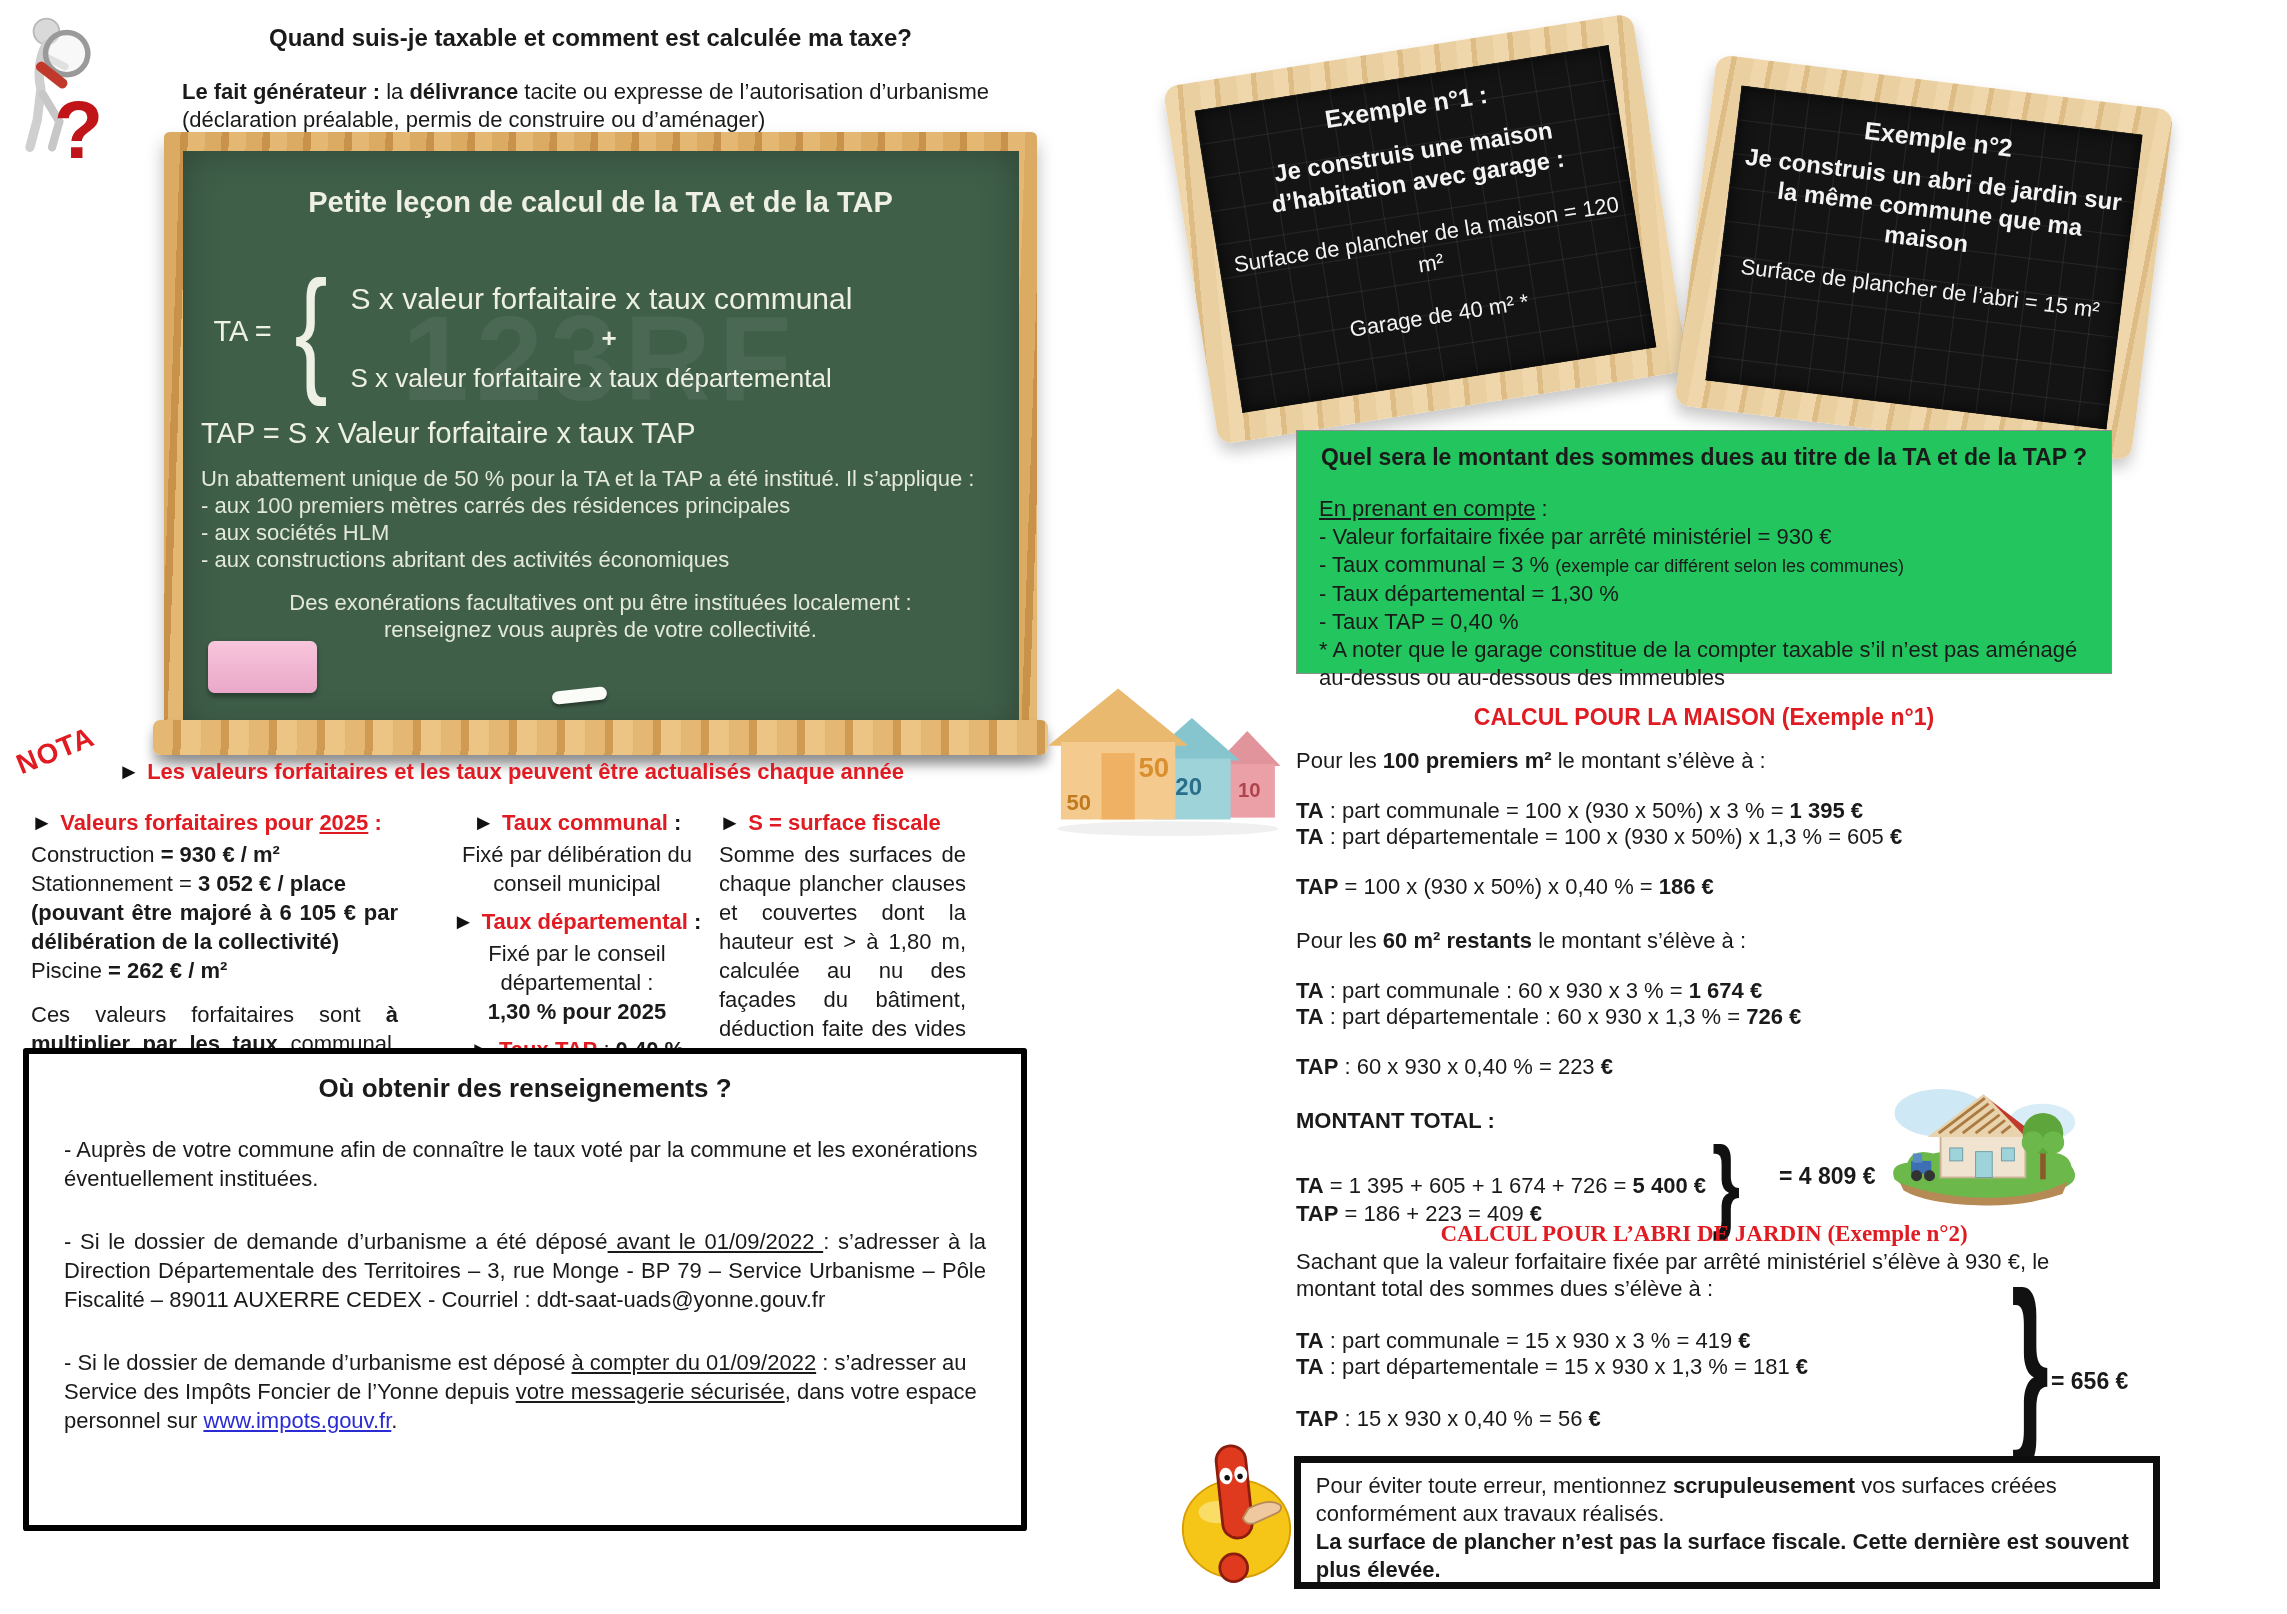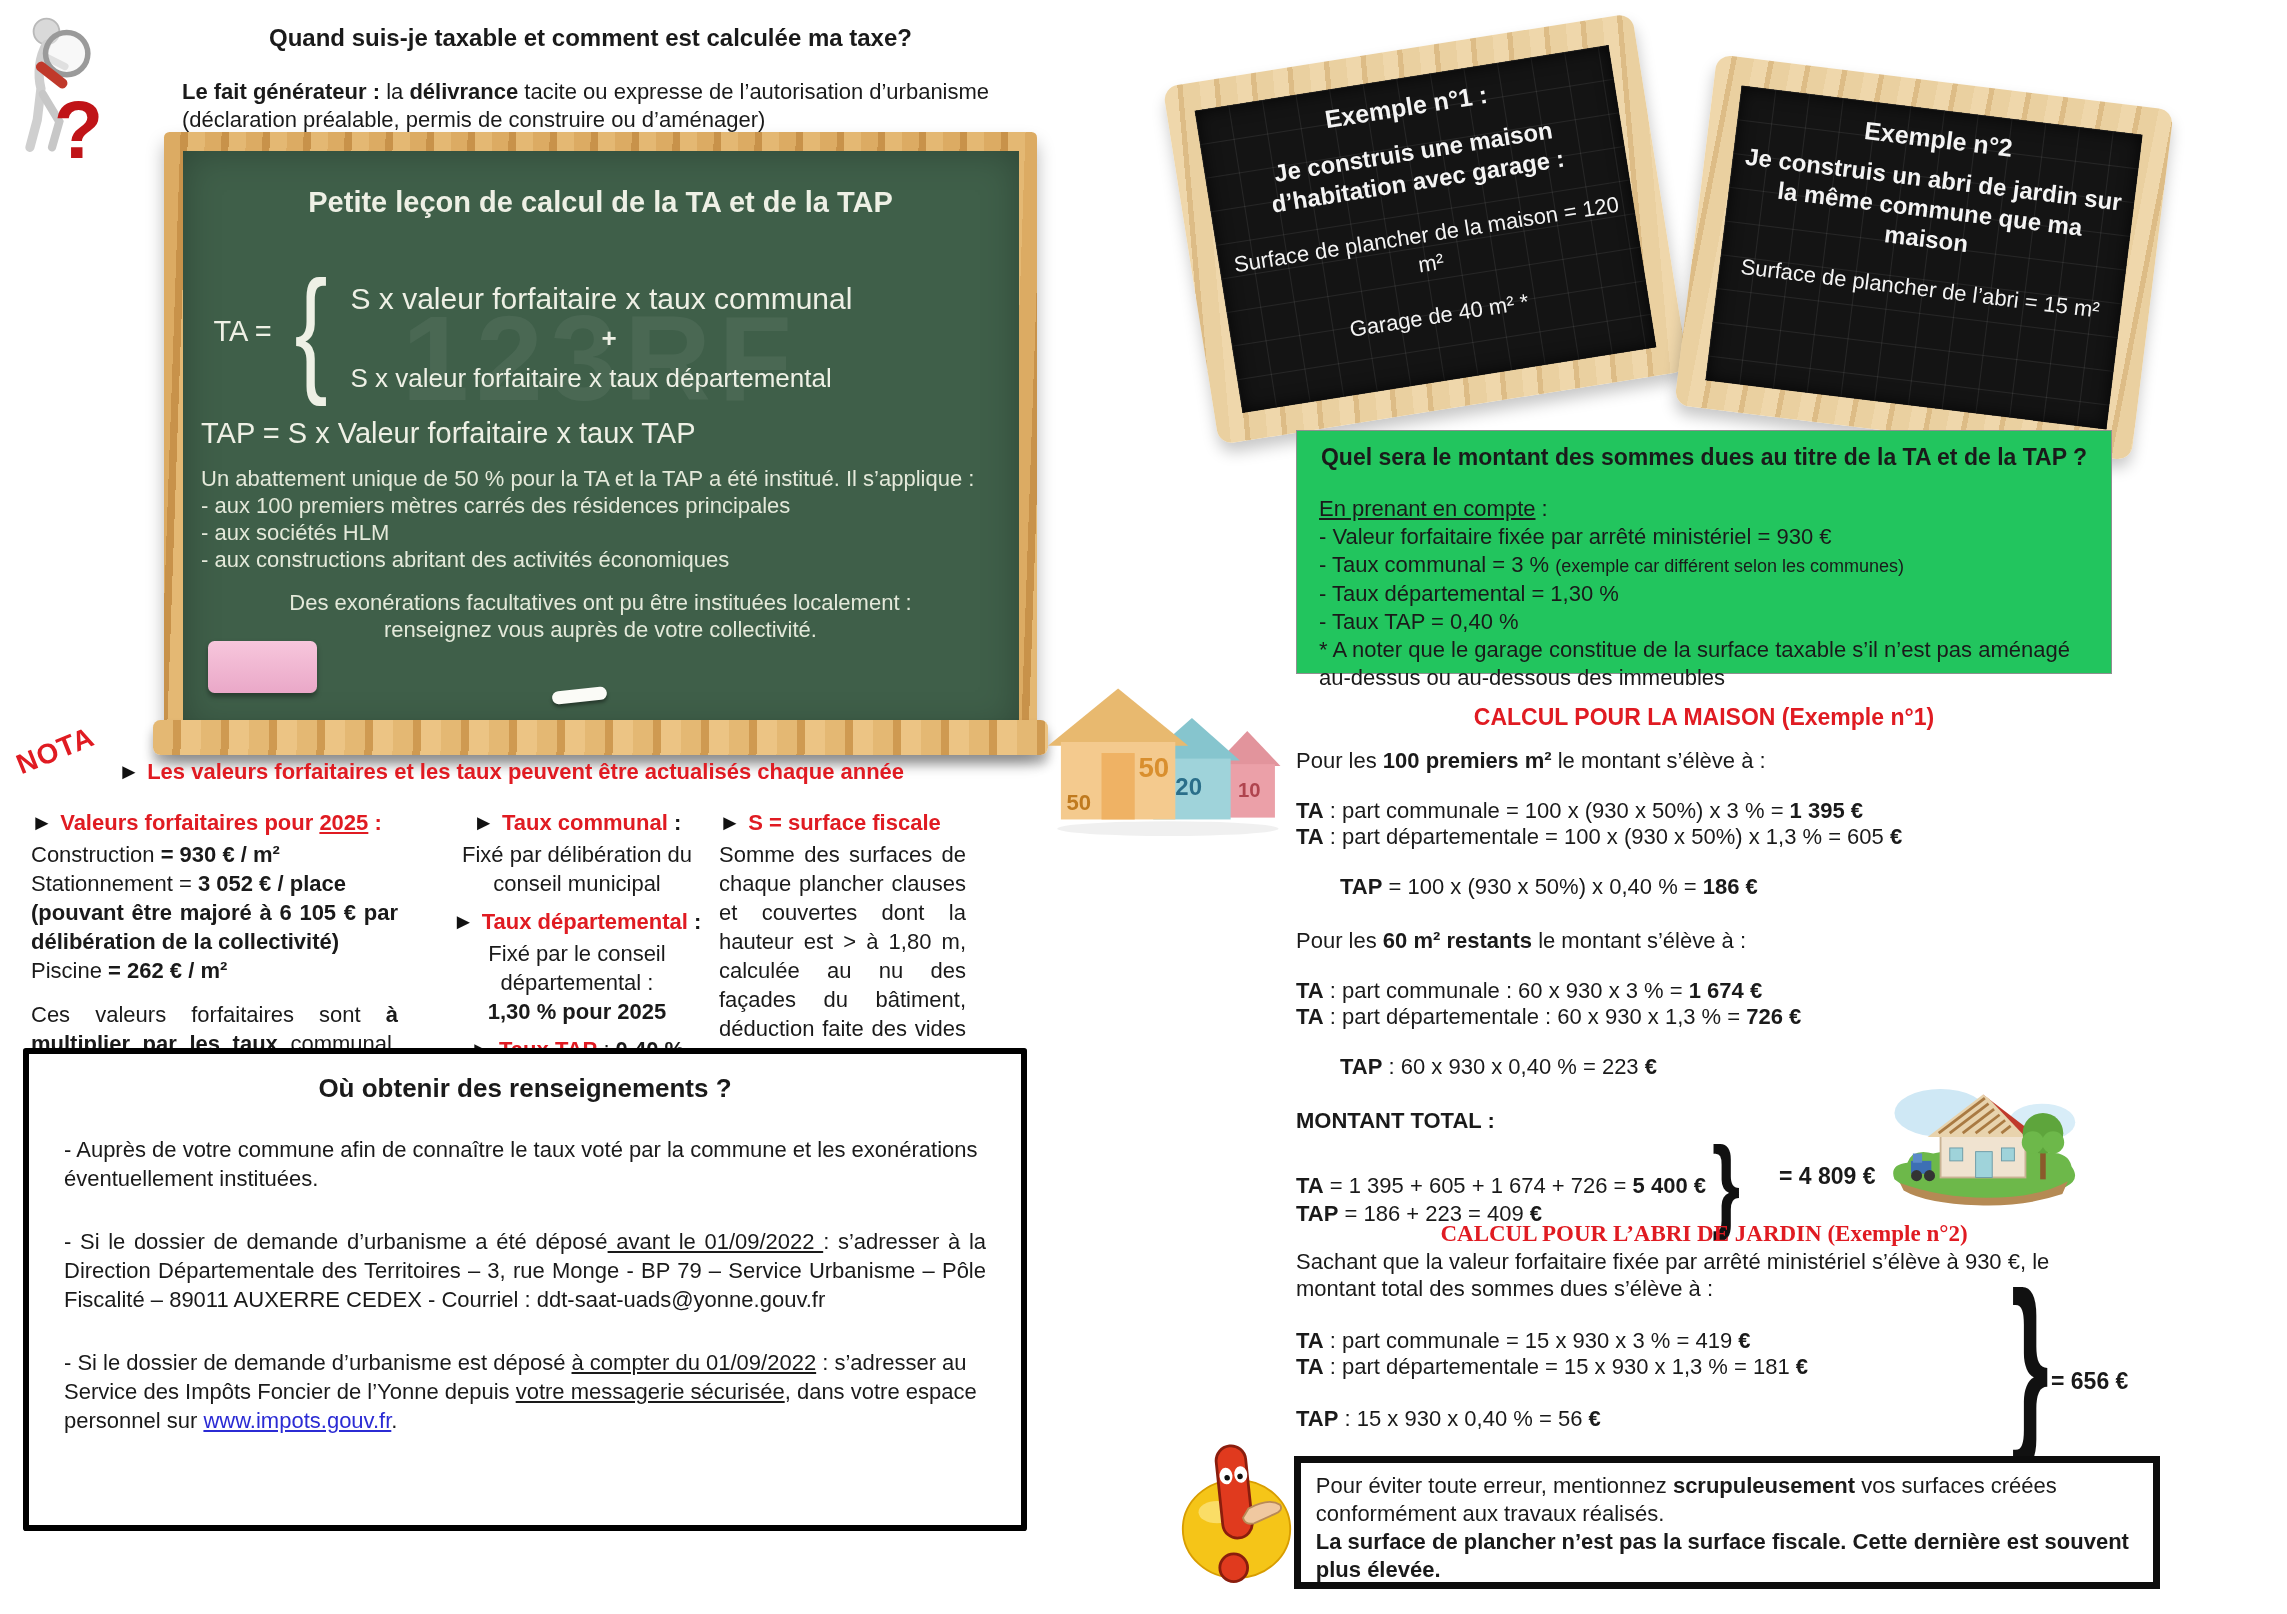--- a/index.html
+++ b/index.html
@@ -74,21 +74,21 @@
             padding:13px 22px;background:#22c55e;}
   .sums-title{text-align:center;font-size:23px;font-weight:700;margin-bottom:24px;}
   .sums-line{font-size:22px;line-height:28px;}
   .small{font-size:18px;}
 
   .calc{position:absolute;left:1296px;width:816px;font-size:22px;line-height:26px;}
   .calc1{top:703px;}
   .calc2{top:1220px;}
   .calc-h{text-align:center;font-size:23px;font-weight:700;color:#e01b22;line-height:28px;margin-bottom:16.6px;}
   .l{white-space:nowrap;}
-  .mb26{margin-bottom:24px;}  .mb30{margin-bottom:28px;margin-left:44px;}  .mb24{margin-bottom:38px;}
+  .mb26{margin-bottom:24px;}  .mb30{margin-bottom:28px;}  .mb24{margin-bottom:38px;}
   .mb16{margin-bottom:0;font-family:Liberation Serif, serif;}  .mb28{margin-bottom:26px;}
   .totline{line-height:28px;}
 
   .brace{position:absolute;font-weight:700;color:#111;}
   .brace1{left:1706px;top:1133px;font-size:103px;line-height:102px;transform:scaleX(.7);}
   .brace2{left:1992px;top:1275px;font-size:194px;line-height:171px;transform:scaleX(.5);}
   .grand1{left:1779px;top:1163px;font-size:23px;font-weight:700;}
   .grand2{left:2051px;top:1368px;font-size:23px;font-weight:700;}
 
   .warning-box{left:1294px;top:1456px;width:866px;height:133px;box-sizing:border-box;border:7.4px solid #0d0d0d;
@@ -191,21 +191,21 @@
     </div>
   </div>
 
   <div class="abs sums-box">
     <div class="sums-title">Quel sera le montant des sommes dues au titre de la TA et de la TAP ?</div>
     <div class="sums-line"><span class="u">En prenant en compte</span><span> :</span></div>
     <div class="sums-line">- Valeur forfaitaire fixée par arrêté ministériel = 930 €</div>
     <div class="sums-line"><span>- Taux communal = 3 % </span><span class="small">(exemple car différent selon les communes)</span></div>
     <div class="sums-line">- Taux départemental = 1,30 %</div>
     <div class="sums-line">- Taux TAP = 0,40 %</div>
-    <div class="sums-line">* A noter que le garage constitue de la surface taxable s’il n’est pas aménagé au-dessus ou au-dessous des immeubles</div>
+    <div class="sums-line">* A noter que le garage constitue de la compter taxable s’il n’est pas aménagé au-dessus ou au-dessous des immeubles</div>
   </div>
 
   <div class="abs" style="left:1048px;top:657px;width:238px;height:181px;">
     <svg width="238" height="181" viewBox="0 0 258 196">
       <polygon points="180,118 216,80 252,118" fill="#e2949c"></polygon>
       <rect x="188" y="116" width="58" height="58" fill="#eba0a8"></rect>
       <text x="206" y="152" font-size="22" font-weight="bold" fill="#b0444e">10</text>
       <polygon points="104,112 156,66 208,112" fill="#86c5ce"></polygon>
       <rect x="114" y="110" width="84" height="66" fill="#9fd3da"></rect>
       <text x="138" y="150" font-size="26" font-weight="bold" fill="#2a6f8a">20</text>

